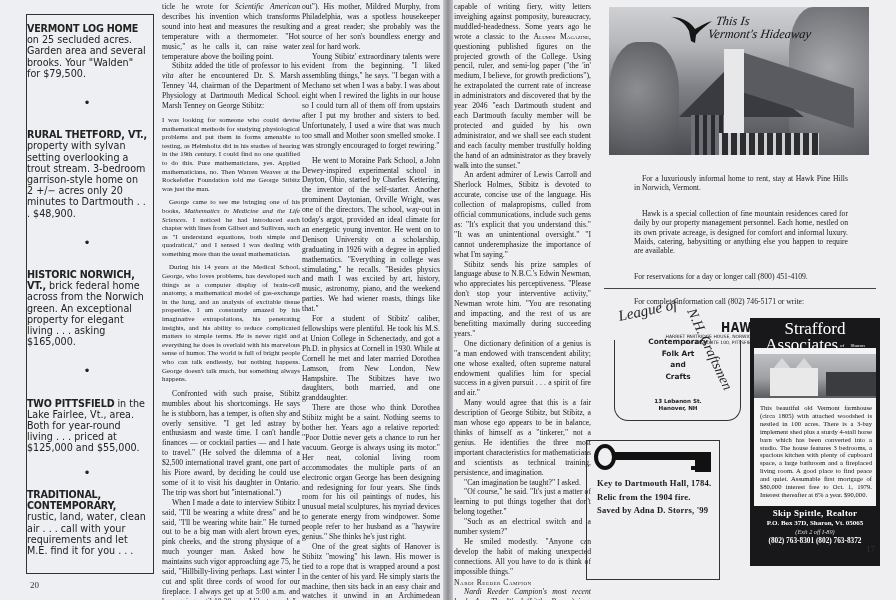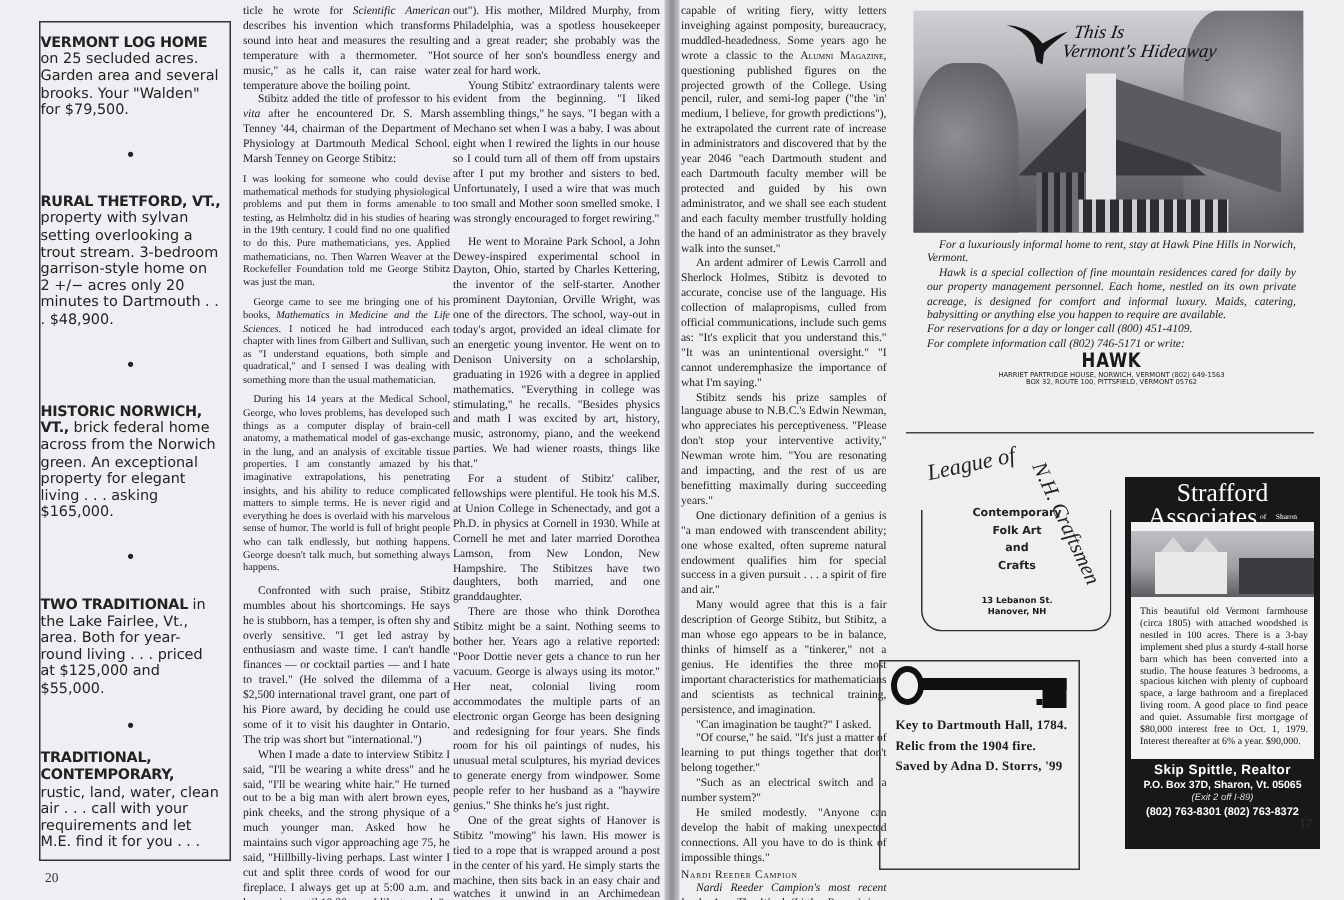--- a/index.html
+++ b/index.html
@@ -33,21 +33,21 @@
   .photo-hawk .roof { position:absolute; left:70px; top:55px; width:0; height:0; border-left:55px solid transparent; border-right:70px solid transparent; border-bottom:55px solid #3a3b40; }
   .photo-hawk .roof2 { position:absolute; left:125px; top:62px; width:120px; height:40px; background:#5a5b60; transform:skewY(18deg); }
   .photo-hawk .chimney { position:absolute; left:115px; top:42px; width:20px; height:90px; background:#e8e8ea; }
   .photo-hawk .deck { position:absolute; left:110px; top:126px; width:100px; height:22px; background:repeating-linear-gradient(90deg,#cfcfd2 0 3px,#2c2d31 3px 9px); }
   .photo-hawk .wall { position:absolute; left:82px; top:108px; width:40px; height:40px; background:repeating-linear-gradient(90deg,#6e6f74 0 4px,#2a2b30 4px 8px); }
   .hawk-title { position:absolute; left:100px; top:8px; font-family:"Liberation Serif", serif; font-style:italic; font-size:12.5px; line-height:13px; color:#111; transform:skewX(-8deg); }
   .hawk-title span { display:block; }
   .hawk-title span:first-child { padding-left:6px; }
   .bird { position:absolute; left:60px; top:6px; width:44px; height:34px; }
   .hawk-text { position:absolute; left:16px; top:154px; width:246px; font-size:7.7px; line-height:9.4px; text-align:justify; }
-  .hawk-text p { margin:0; text-indent:8px;font-style:italic; }
+  .hawk-text p { margin:16px; text-indent:8px; }
   .hawk-text p.noind { text-indent:0; }
   .hawk-logo { text-align:center; font-family:"DejaVu Sans", sans-serif; font-weight:bold; font-size:11px; margin-top:3px; letter-spacing:0.5px; transform:scaleY(1.2); }
   .hawk-addr { text-align:center; font-family:"DejaVu Sans", sans-serif; font-size:4.5px; line-height:5.8px; margin-top:2px; text-transform:uppercase; }
   .rule { position:absolute; left:604px; top:288px; width:272px; height:1px; background:#444; }
   .ad-league { position:absolute; left:612px; top:300px; width:132px; height:128px; }
   .league-frame { position:absolute; left:2px; top:40px; width:125px; height:80px; border:1.5px solid #333; border-top:none; border-radius:0 0 14px 14px; }
   .league-script { position:absolute; left:6px; top:2px; font-family:"Liberation Serif", serif; font-style:italic; font-size:15px; color:#222; transform:rotate(-12deg); white-space:nowrap; }
   .league-script2 { position:absolute; left:86px; top:6px; font-family:"Liberation Serif", serif; font-style:italic; font-size:14px; color:#222; transform:rotate(65deg); transform-origin:left top; white-space:nowrap; }
   .league-center { position:absolute; left:20px; top:36px; width:92px; text-align:center; font-family:"DejaVu Sans", sans-serif; font-weight:bold; font-size:7.4px; line-height:11.5px; color:#222; }
   .league-addr { position:absolute; left:20px; top:98px; width:92px; text-align:center; font-family:"DejaVu Sans", sans-serif; font-weight:bold; font-size:5.6px; line-height:7px; }
@@ -58,41 +58,41 @@
   .ad-stratford { position:absolute; left:750px; top:318px; width:130px; height:248px; background:#18181b; color:#fff; }
   .strat-head { text-align:center; font-family:"Liberation Serif", serif; font-size:17px; line-height:16px; padding-top:3px; }
   .strat-head .small { font-size:5px; vertical-align:middle; margin-left:2px; }
   .strat-body { position:absolute; left:4px; top:30px; width:122px; height:158px; background:#f3f3f3; }
   .strat-photo { position:absolute; left:0; top:6px; width:122px; height:44px; background:linear-gradient(180deg,#bfc0c3 0%,#9fa0a4 55%,#5b5c60 100%); overflow:hidden; }
   .strat-photo .house { position:absolute; left:16px; top:14px; width:48px; height:28px; background:#e9e9ea; }
   .strat-photo .gable { position:absolute; left:18px; top:4px; width:0; height:0; border-left:10px solid transparent; border-right:10px solid transparent; border-bottom:12px solid #d8d8da; }
   .strat-photo .gable2 { position:absolute; left:40px; top:4px; width:0; height:0; border-left:10px solid transparent; border-right:10px solid transparent; border-bottom:12px solid #d8d8da; }
   .strat-photo .barn { position:absolute; left:72px; top:18px; width:50px; height:24px; background:#3b3c40; }
   .strat-text { position:absolute; left:6px; top:56px; width:112px; color:#111; font-size:6.6px; line-height:7.9px; text-align:justify; }
-  .strat-foot { position:absolute; left:0; top:190px; width:130px; text-align:center; font-family:Liberation Sans, sans-serif; }
+  .strat-foot { position:absolute; left:0; top:190px; width:130px; text-align:center; font-family:Liberation Serif, serif; }
   .strat-foot .name { font-weight:bold; font-size:9px; line-height:11px; letter-spacing:0.3px; }
   .strat-foot .po { font-weight:bold; font-size:7px; line-height:9px; }
   .strat-foot .exit { font-style:italic; font-size:6.3px; line-height:8px; color:#ddd; }
   .strat-foot .phones { font-weight:bold; font-size:7.3px; line-height:9px; }
 </style>
 </head>
 <body>
 
 <div class="page page-left"></div>
 <div class="page page-right"></div>
 <div class="gutter"></div>
 
 <div class="ad-left">
   <div class="item"><b>VERMONT LOG HOME</b><span> on 25 secluded acres. Garden area and several brooks. Your "Walden" for $79,500.</span></div>
   <div class="bullet">•</div>
   <div class="item"><b>RURAL THETFORD, VT.,</b><span> property with sylvan setting overlooking a trout stream. 3-bedroom garrison-style home on 2 +/− acres only 20 minutes to Dartmouth . . . $48,900.</span></div>
   <div class="bullet">•</div>
   <div class="item"><b>HISTORIC NORWICH, VT.,</b><span> brick federal home across from the Norwich green. An exceptional property for elegant living . . . asking $165,000.</span></div>
   <div class="bullet">•</div>
-  <div class="item"><b>TWO TRADITIONAL</b><span> in the Lake Fairlee, Vt., area. Both for year-round living . . . priced at $125,000 and $55,000.</span></div>
+  <div class="item"><b>TWO PITTSFIELD</b><span> in the Lake Fairlee, Vt., area. Both for year-round living . . . priced at $125,000 and $55,000.</span></div>
   <div class="bullet" style="margin:14px 0 10px 0">•</div>
   <div class="item"><b>TRADITIONAL, CONTEMPORARY,</b><span> rustic, land, water, clean air . . . call with your requirements and let M.E. find it for you . . .</span></div>
 
 </div>
 
 <div class="col col1">
     <p class="noind">ticle he wrote for <em>Scientific American</em> describes his invention which transforms sound into heat and measures the resulting temperature with a thermometer. "Hot music," as he calls it, can raise water temperature above the boiling point.</p>
     <p>Stibitz added the title of professor to his <em>vita</em> after he encountered Dr. S. Marsh Tenney '44, chairman of the Department of Physiology at Dartmouth Medical School. Marsh Tenney on George Stibitz:</p>
     <p class="quote">I was looking for someone who could devise mathematical methods for studying physiological problems and put them in forms amenable to testing, as Helmholtz did in his studies of hearing in the 19th century. I could find no one qualified to do this. Pure mathematicians, yes. Applied mathematicians, no. Then Warren Weaver at the Rockefeller Foundation told me George Stibitz was just the man.</p>
     <p class="quote">George came to see me bringing one of his books, <em>Mathematics in Medicine and the Life Sciences</em>. I noticed he had introduced each chapter with lines from Gilbert and Sullivan, such as "I understand equations, both simple and quadratical," and I sensed I was dealing with something more than the usual mathematician.</p>

